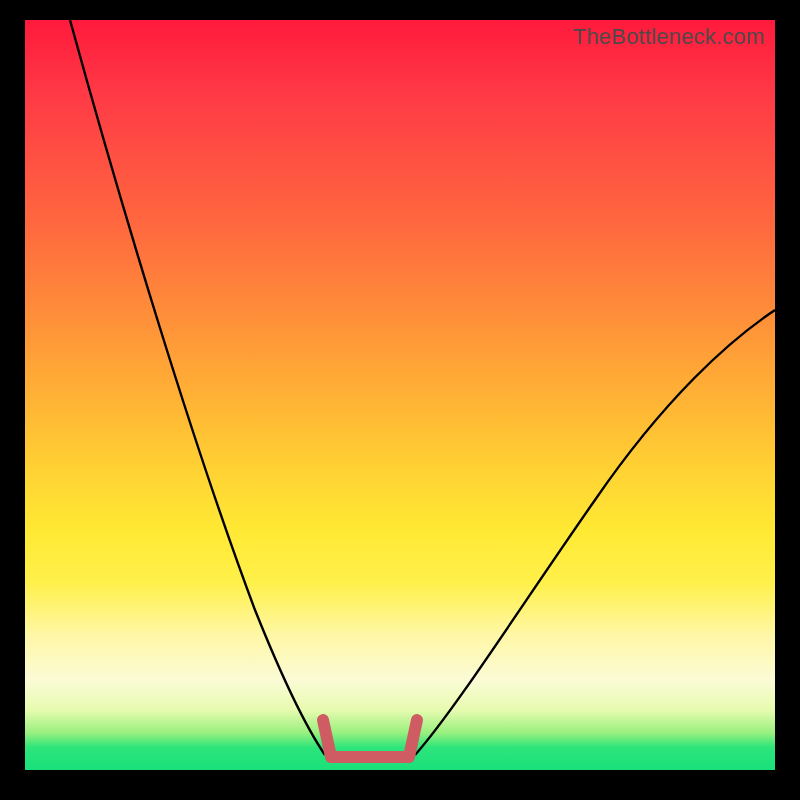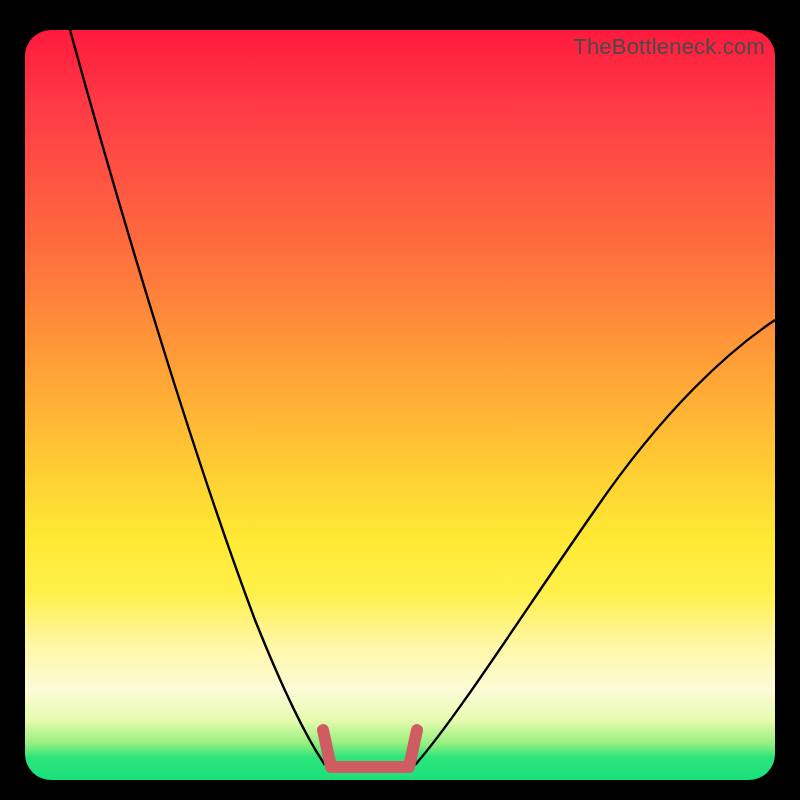--- a/index.html
+++ b/index.html
@@ -13,42 +13,41 @@
   }
   .stage {
     position: relative;
     width: 800px;
     height: 800px;
     background: #000;
   }
   .plot {
     position: absolute;
     left: 25px;
-    top: 30px;
+    top: 20px;
     width: 750px;
     height: 750px;
     
     background: linear-gradient(
       to bottom,
       #ff1a3c 0%,
       #ff3a46 10%,
       #ff6a3e 28%,
       #ff8a3a 38%,
       #ffb135 50%,
       #ffd233 60%,
       #ffe934 68%,
       #fff04a 75%,
       #fff7a6 82%,
       #fbfbd6 88%,
       #e7fbaf 92%,
       #9af07f 95%,
       #2de57a 97%,
       #19e07a 100%
     );
-    border-radius: 26px;
   }
   .watermark {
     position: absolute;
     top: 4px;
     right: 10px;
     color: #4a4a4a;
     font-size: 22px;
     font-weight: 500;
     letter-spacing: 0.2px;
     user-select: none;

